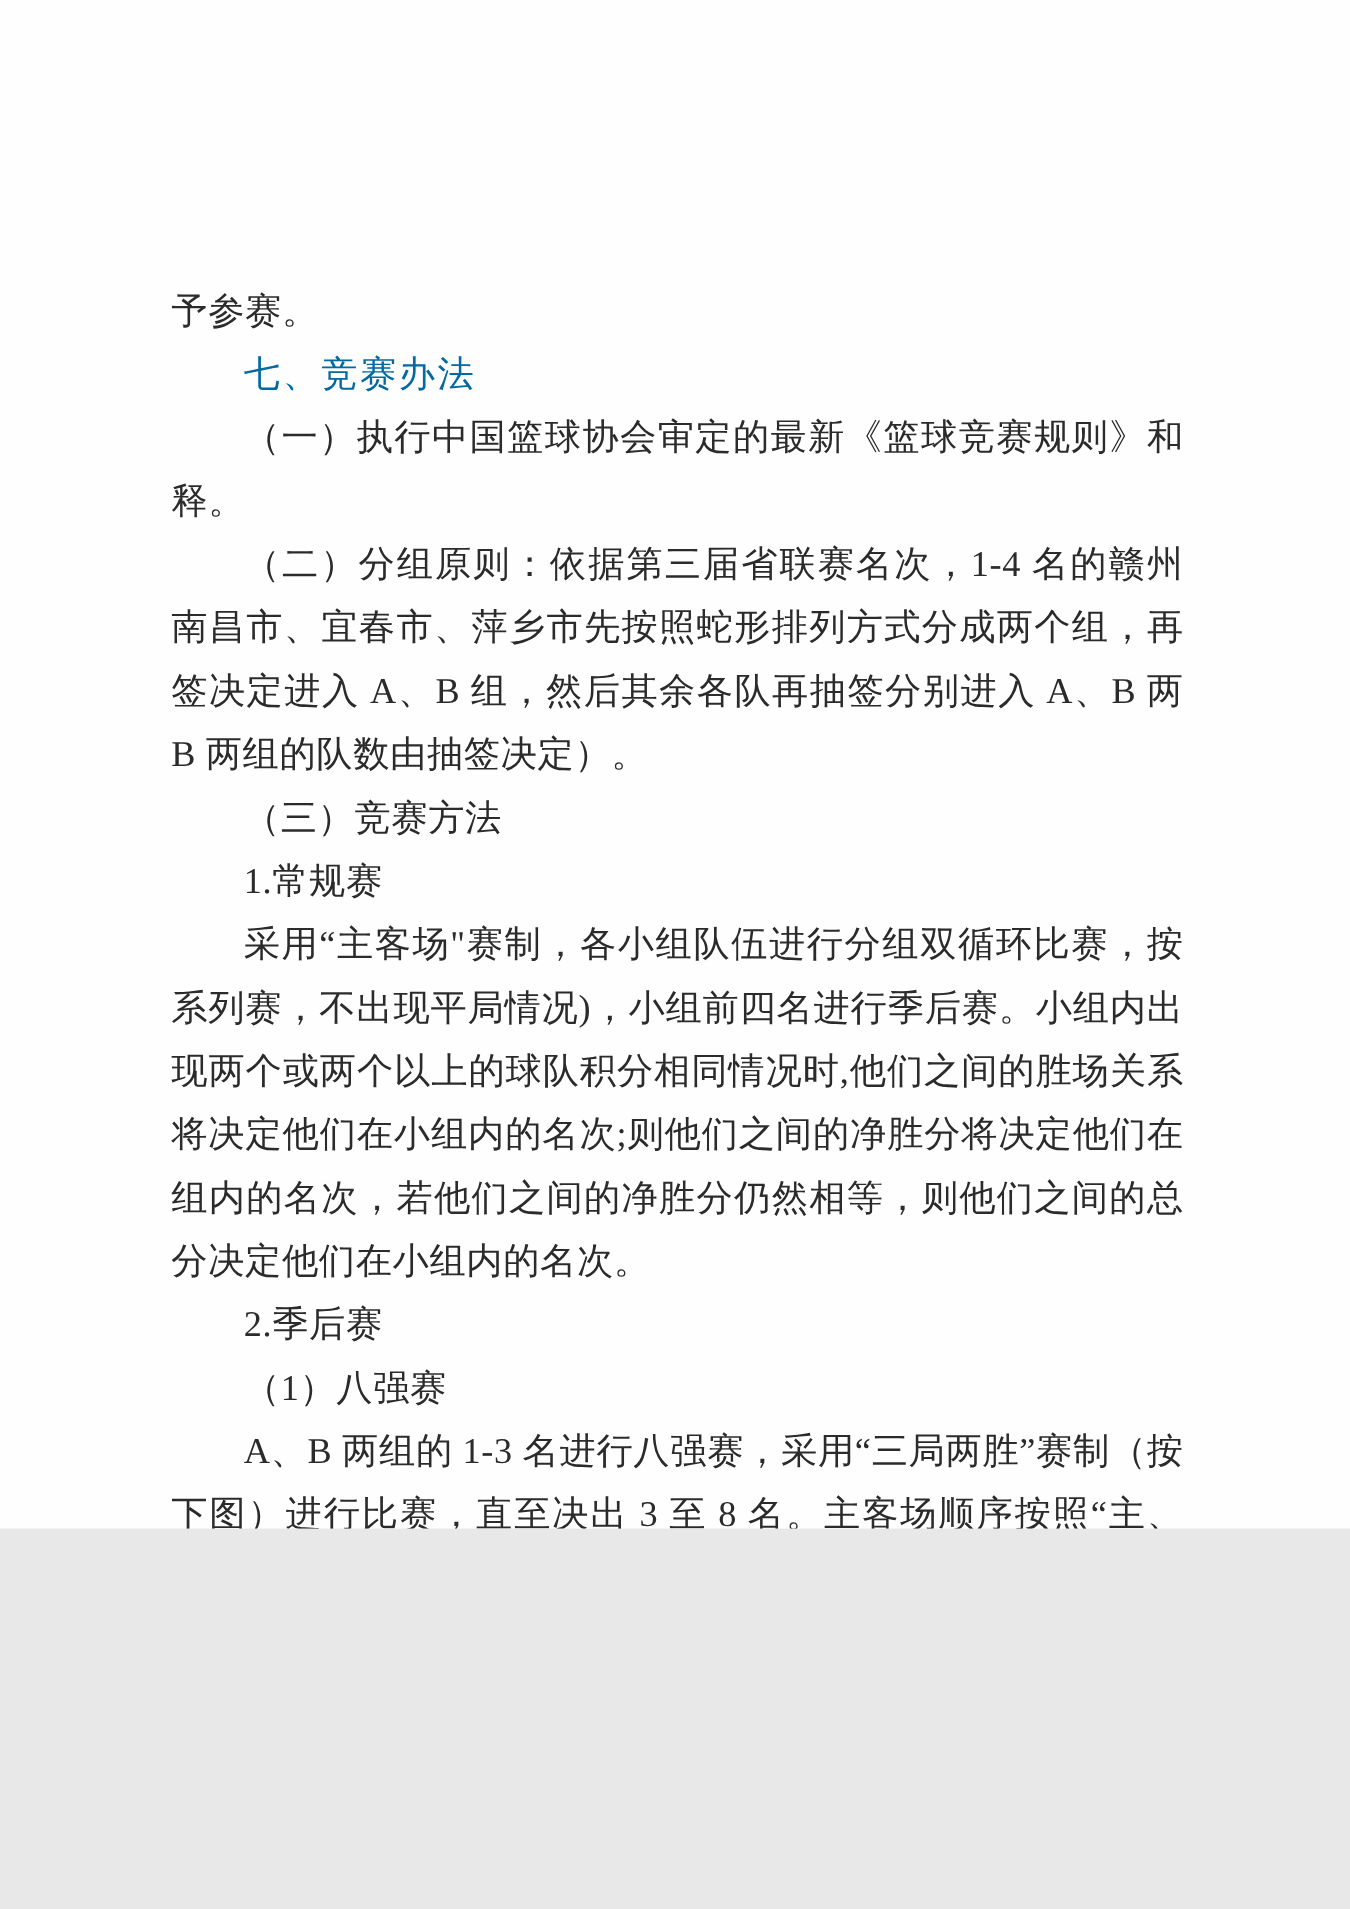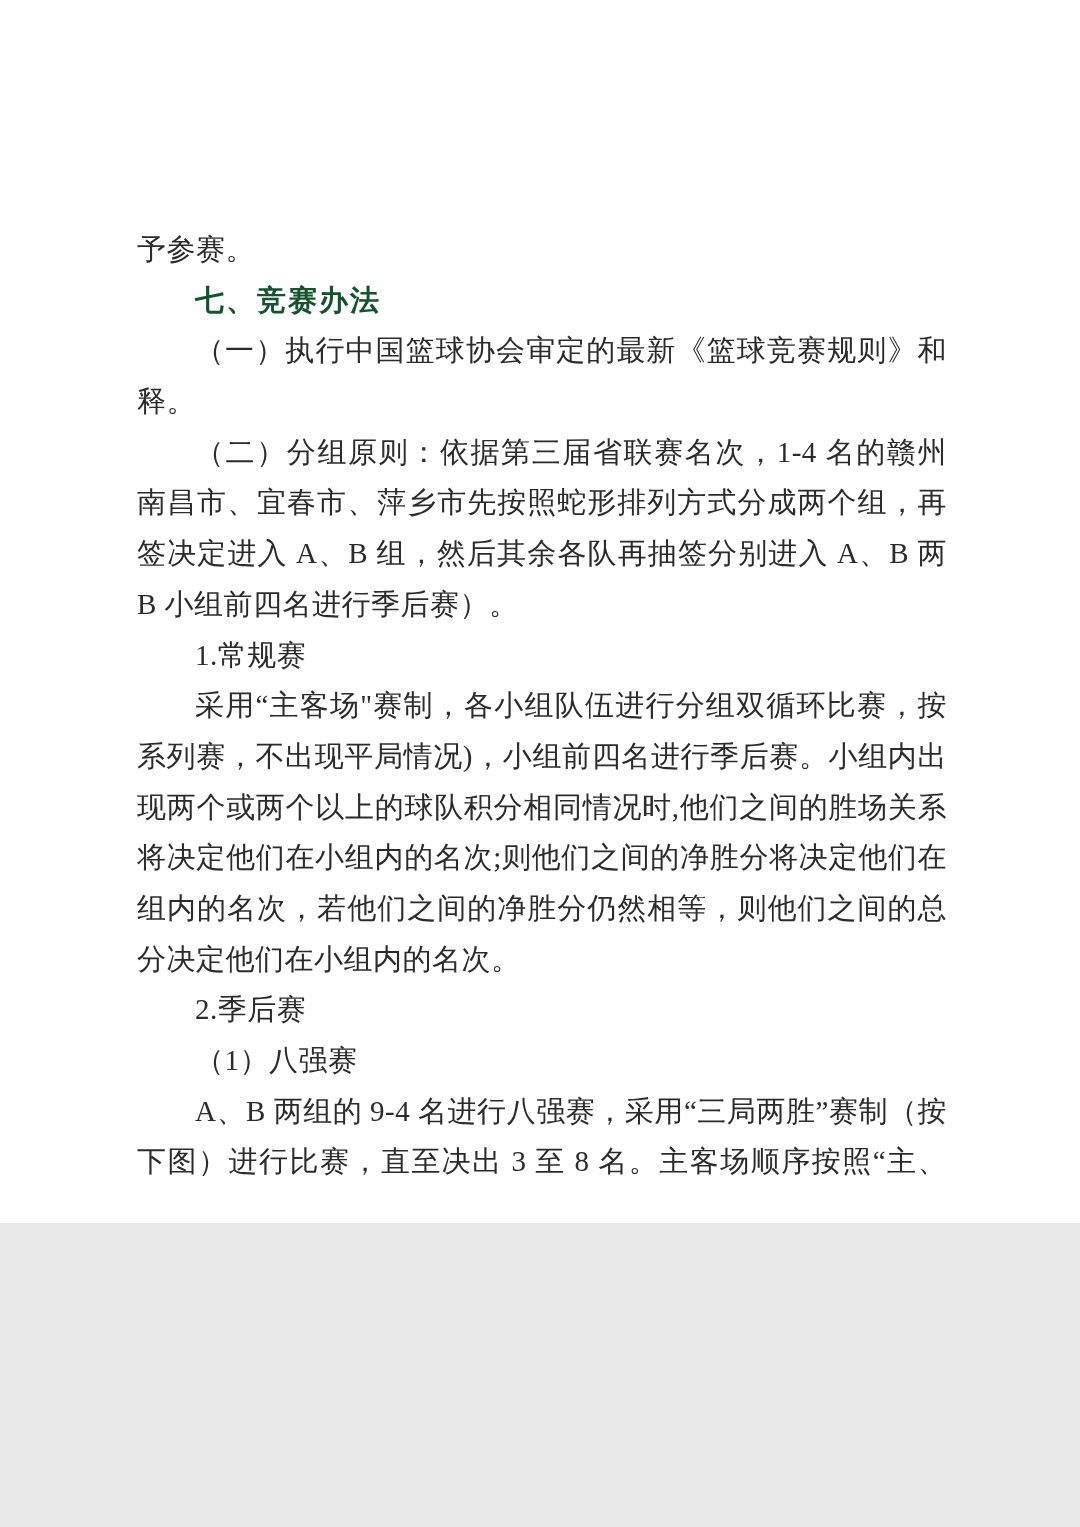--- a/index.html
+++ b/index.html
@@ -35,22 +35,22 @@
   }
   .indent {
     text-indent: 2em;
   }
   .fill {
     text-align: justify;
     text-align-last: justify;
   }
   .heading {
     font-family: "Liberation Sans", "DejaVu Sans", sans-serif;
-    font-weight: 700;
-    color: #14532d;
+    font-weight: 400;
+    color: #0369a1;
     letter-spacing: 2px;
   }
   .page-number {
     position: absolute;
     left: 172px;
     top: 1396px;
     font-size: 27px;
     line-height: 32px;
     color: #333333;
     letter-spacing: 3px;
@@ -61,27 +61,28 @@
 
 <div class="page">
   <div class="content">
     <div class="line">予参赛。</div>
     <div class="line indent heading">七、竞赛办法</div>
     <div class="line indent fill">（一）执行中国篮球协会审定的最新《篮球竞赛规则》和解</div>
     <div class="line">释。</div>
     <div class="line indent fill">（二）分组原则：依据第三届省联赛名次，1-4 名的赣州市、</div>
     <div class="line fill">南昌市、宜春市、萍乡市先按照蛇形排列方式分成两个组，再抽</div>
     <div class="line fill">签决定进入 A、B 组，然后其余各队再抽签分别进入 A、B 两组（A、</div>
-    <div class="line">B 小组前四名进行季后赛）。</div>
+    <div class="line">B 两组的队数由抽签决定）。</div>
+    <div class="line indent">（三）竞赛方法</div>
     <div class="line indent">1.常规赛</div>
     <div class="line indent fill">采用“主客场"赛制，各小组队伍进行分组双循环比赛，按</div>
     <div class="line fill">系列赛，不出现平局情况)，小组前四名进行季后赛。小组内出</div>
     <div class="line fill">现两个或两个以上的球队积分相同情况时,他们之间的胜场关系</div>
     <div class="line fill">将决定他们在小组内的名次;则他们之间的净胜分将决定他们在小</div>
     <div class="line fill">组内的名次，若他们之间的净胜分仍然相等，则他们之间的总得</div>
     <div class="line">分决定他们在小组内的名次。</div>
     <div class="line indent">2.季后赛</div>
     <div class="line indent">（1）八强赛</div>
-    <div class="line indent fill">A、B 两组的 9-4 名进行八强赛，采用“三局两胜”赛制（按</div>
+    <div class="line indent fill">A、B 两组的 1-3 名进行八强赛，采用“三局两胜”赛制（按</div>
     <div class="line fill">下图）进行比赛，直至决出 3 至 8 名。主客场顺序按照“主、客、</div>
   </div>
   <div class="page-number">— 4 —</div>
 </div>
 
 </body></html>

